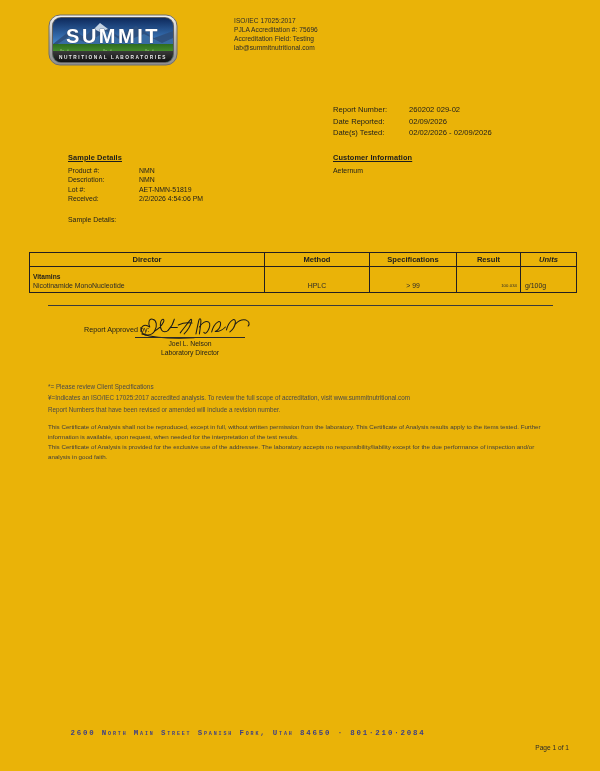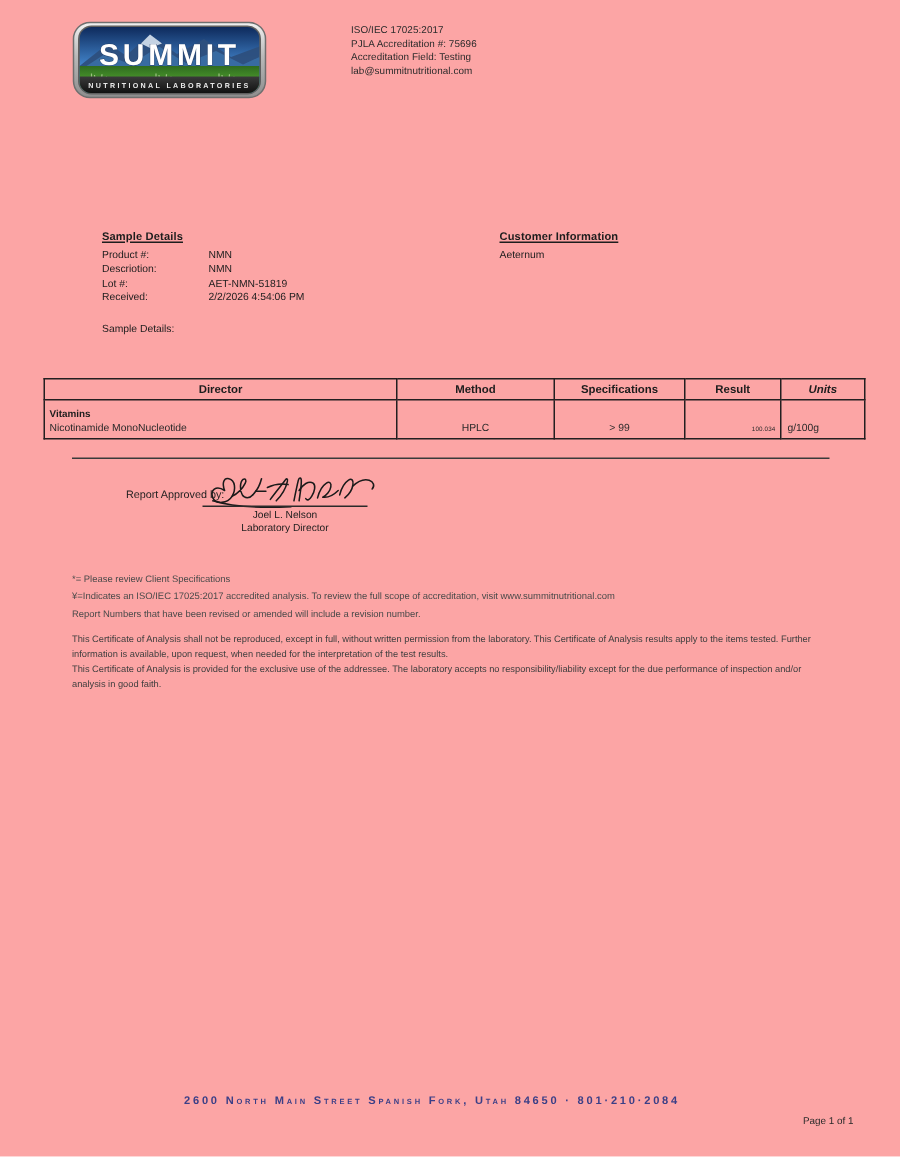--- a/index.html
+++ b/index.html
@@ -13,21 +13,21 @@
     position: relative;
     font-family: "Liberation Sans", sans-serif;
     color: #231f20;
     overflow: hidden;
   }
 
   .page {
     position: absolute;
     left: 0; top: 0;
     width: 600px; height: 771px;
-    background: #fca5a5;
+    background: #eab308;
   }
 
   
   .header {
     position: absolute;
     left: 48px; top: 14px;
     width: 510px;
     display: flex;
     align-items: flex-start;
   }
@@ -242,22 +242,21 @@
   .footer-address {
     position: absolute;
     left: 0; top: 729px;
     width: 496px;
     text-align: center;
     font-size: 7.4px;
     font-weight: bold;
     color: #3b3f87;
     letter-spacing: 1.85px;
     font-variant: small-caps;
-    font-family: Liberation Sans, sans-serif;
-    margin-left: 40px;
+    font-family: Liberation Mono, monospace;
   }
   .page-number {
     position: absolute;
     right: 31px; top: 744px;
     font-size: 6.6px;
     color: #2a2a2a;
   }
 </style>
 </head>
 <body>
@@ -316,20 +315,34 @@
     </div>
 
     <div class="accred-block">
       <div>ISO/IEC 17025:2017</div>
       <div>PJLA Accreditation #: 75696</div>
       <div>Accreditation Field: Testing</div>
       <div>lab@summitnutritional.com</div>
     </div>
   </div>
 
+  <div class="report-meta">
+    <div class="row">
+      <span class="lbl">Report Number:</span>
+      <span class="val">260202 029-02</span>
+    </div>
+    <div class="row">
+      <span class="lbl">Date Reported:</span>
+      <span class="val">02/09/2026</span>
+    </div>
+    <div class="row">
+      <span class="lbl">Date(s) Tested:</span>
+      <span class="val">02/02/2026 - 02/09/2026</span>
+    </div>
+  </div>
 
   <div class="sample-details">
     <div class="sd-title">Sample Details</div>
 
     <div class="sd-row">
       <span class="sd-lbl">Product #:</span>
       <span class="sd-val">NMN</span>
     </div>
     <div class="sd-row">
       <span class="sd-lbl">Descriotion:</span>

